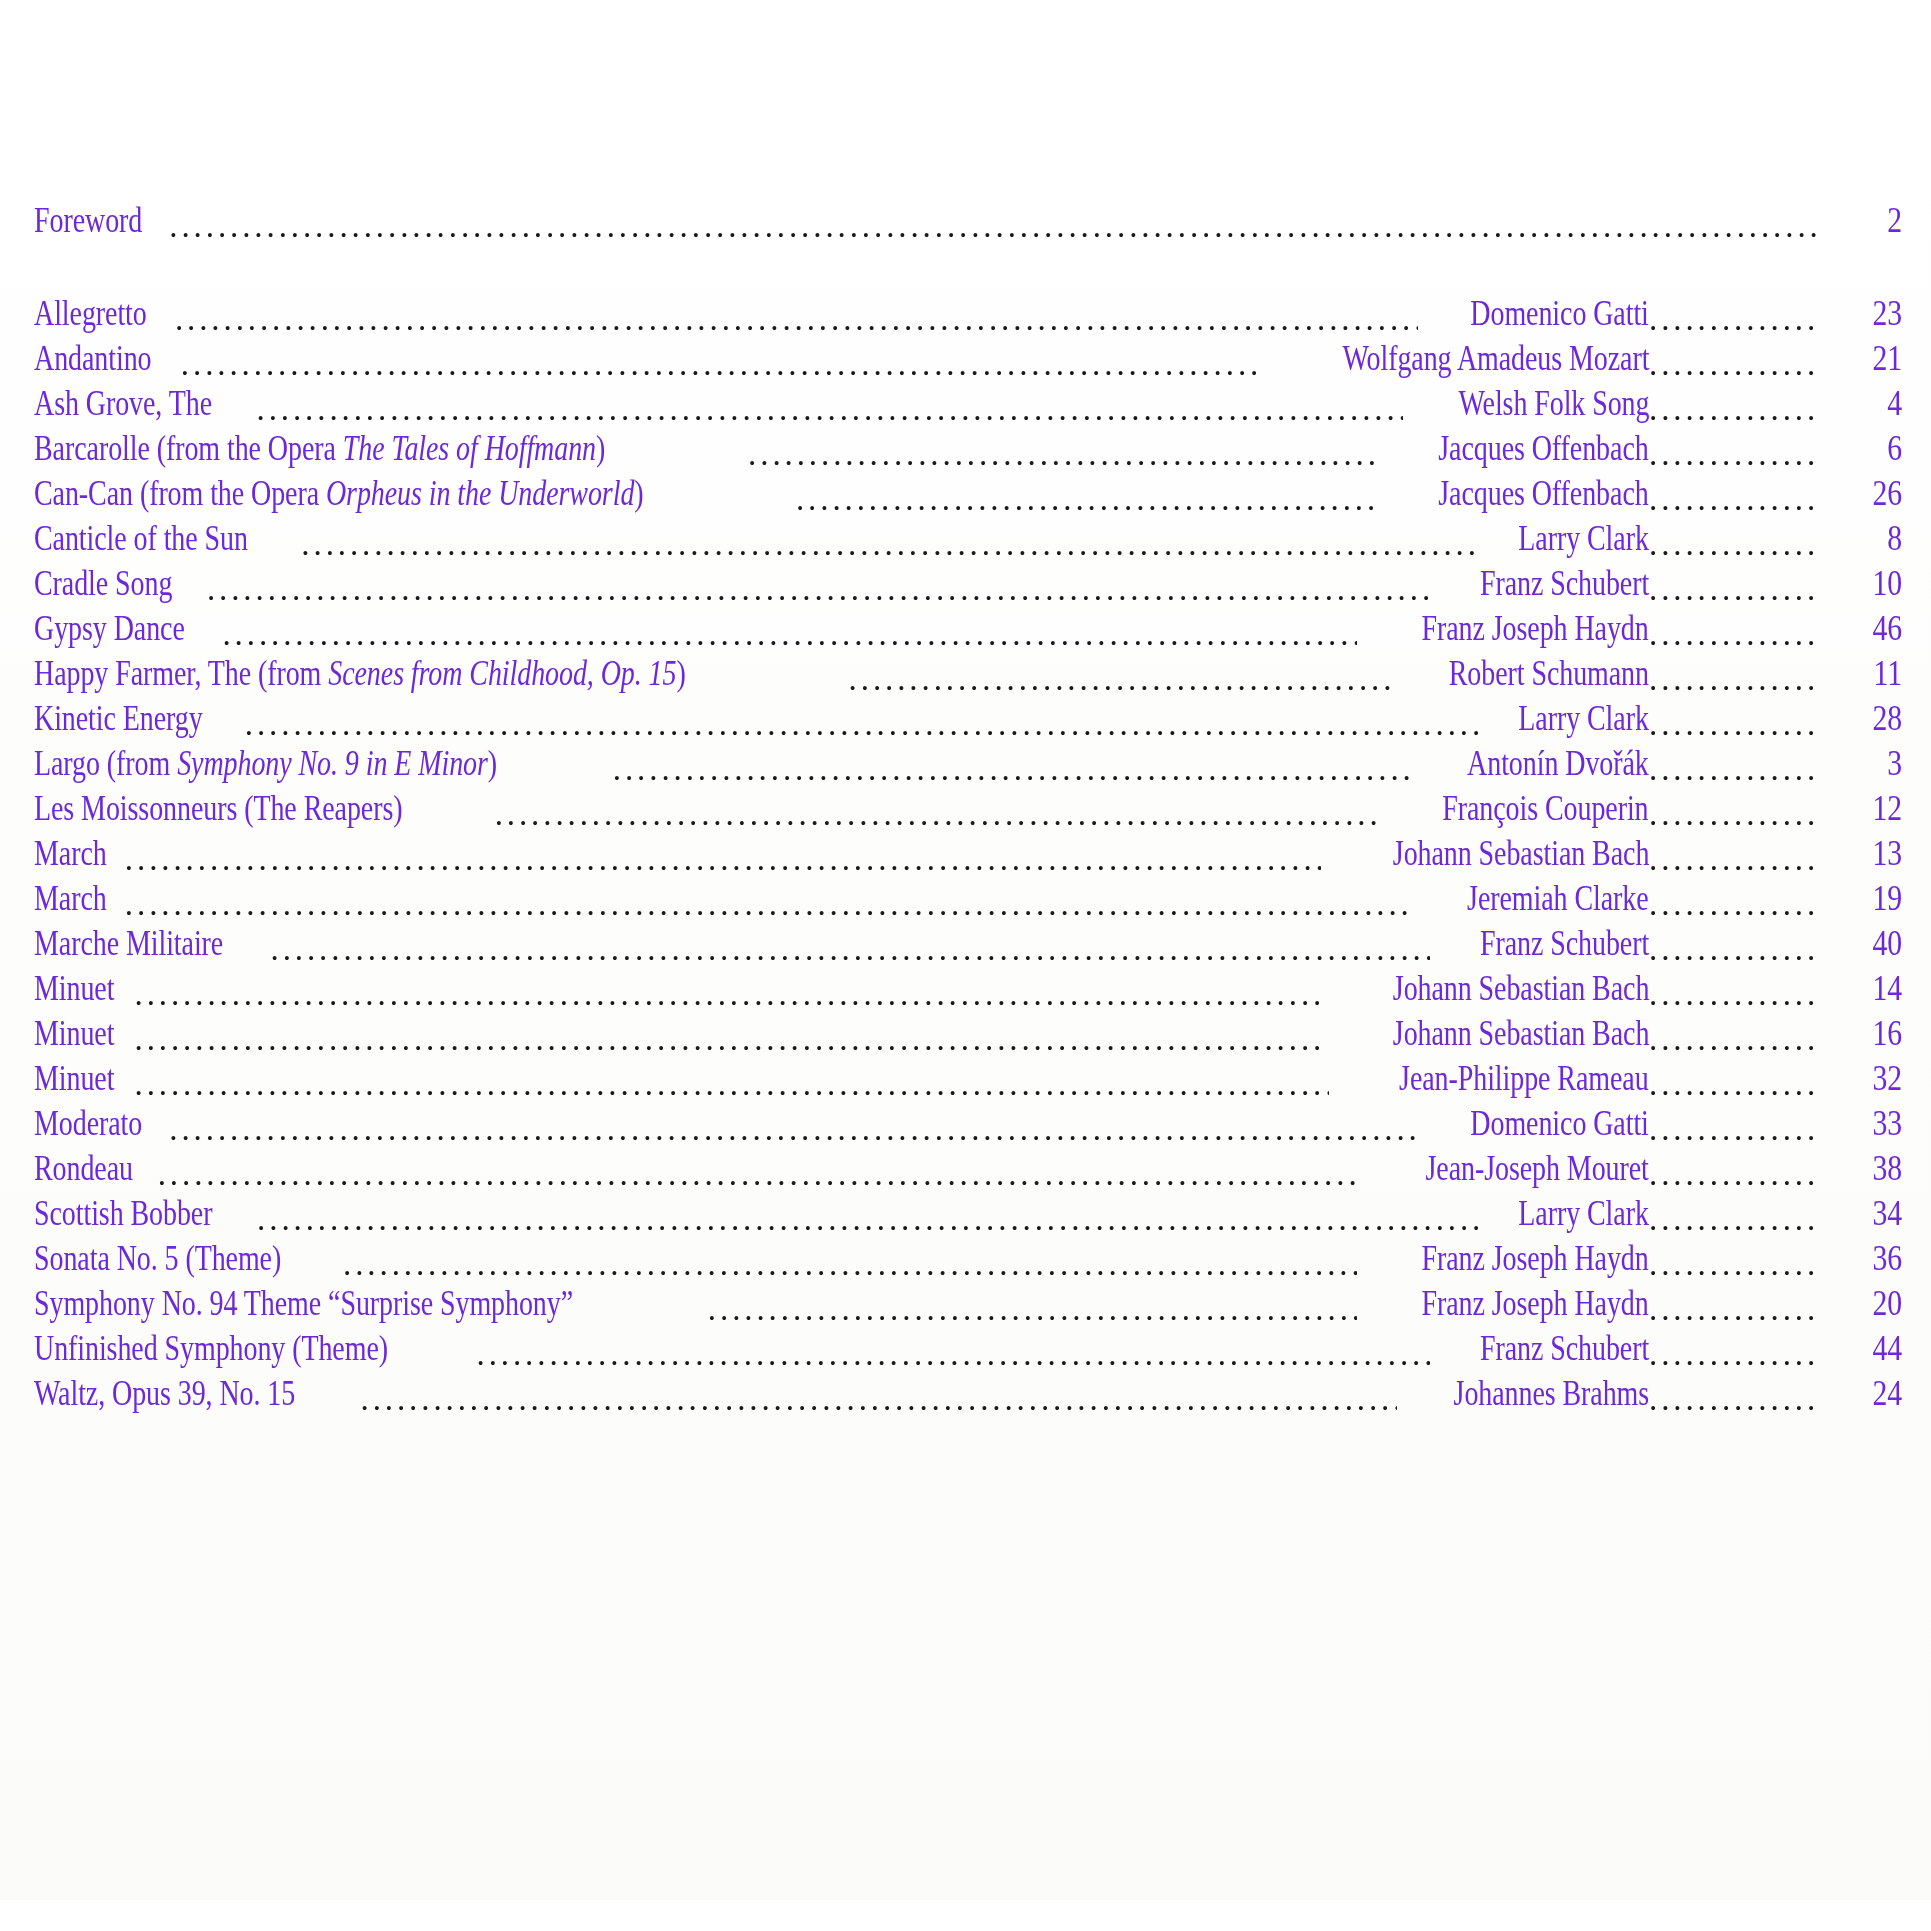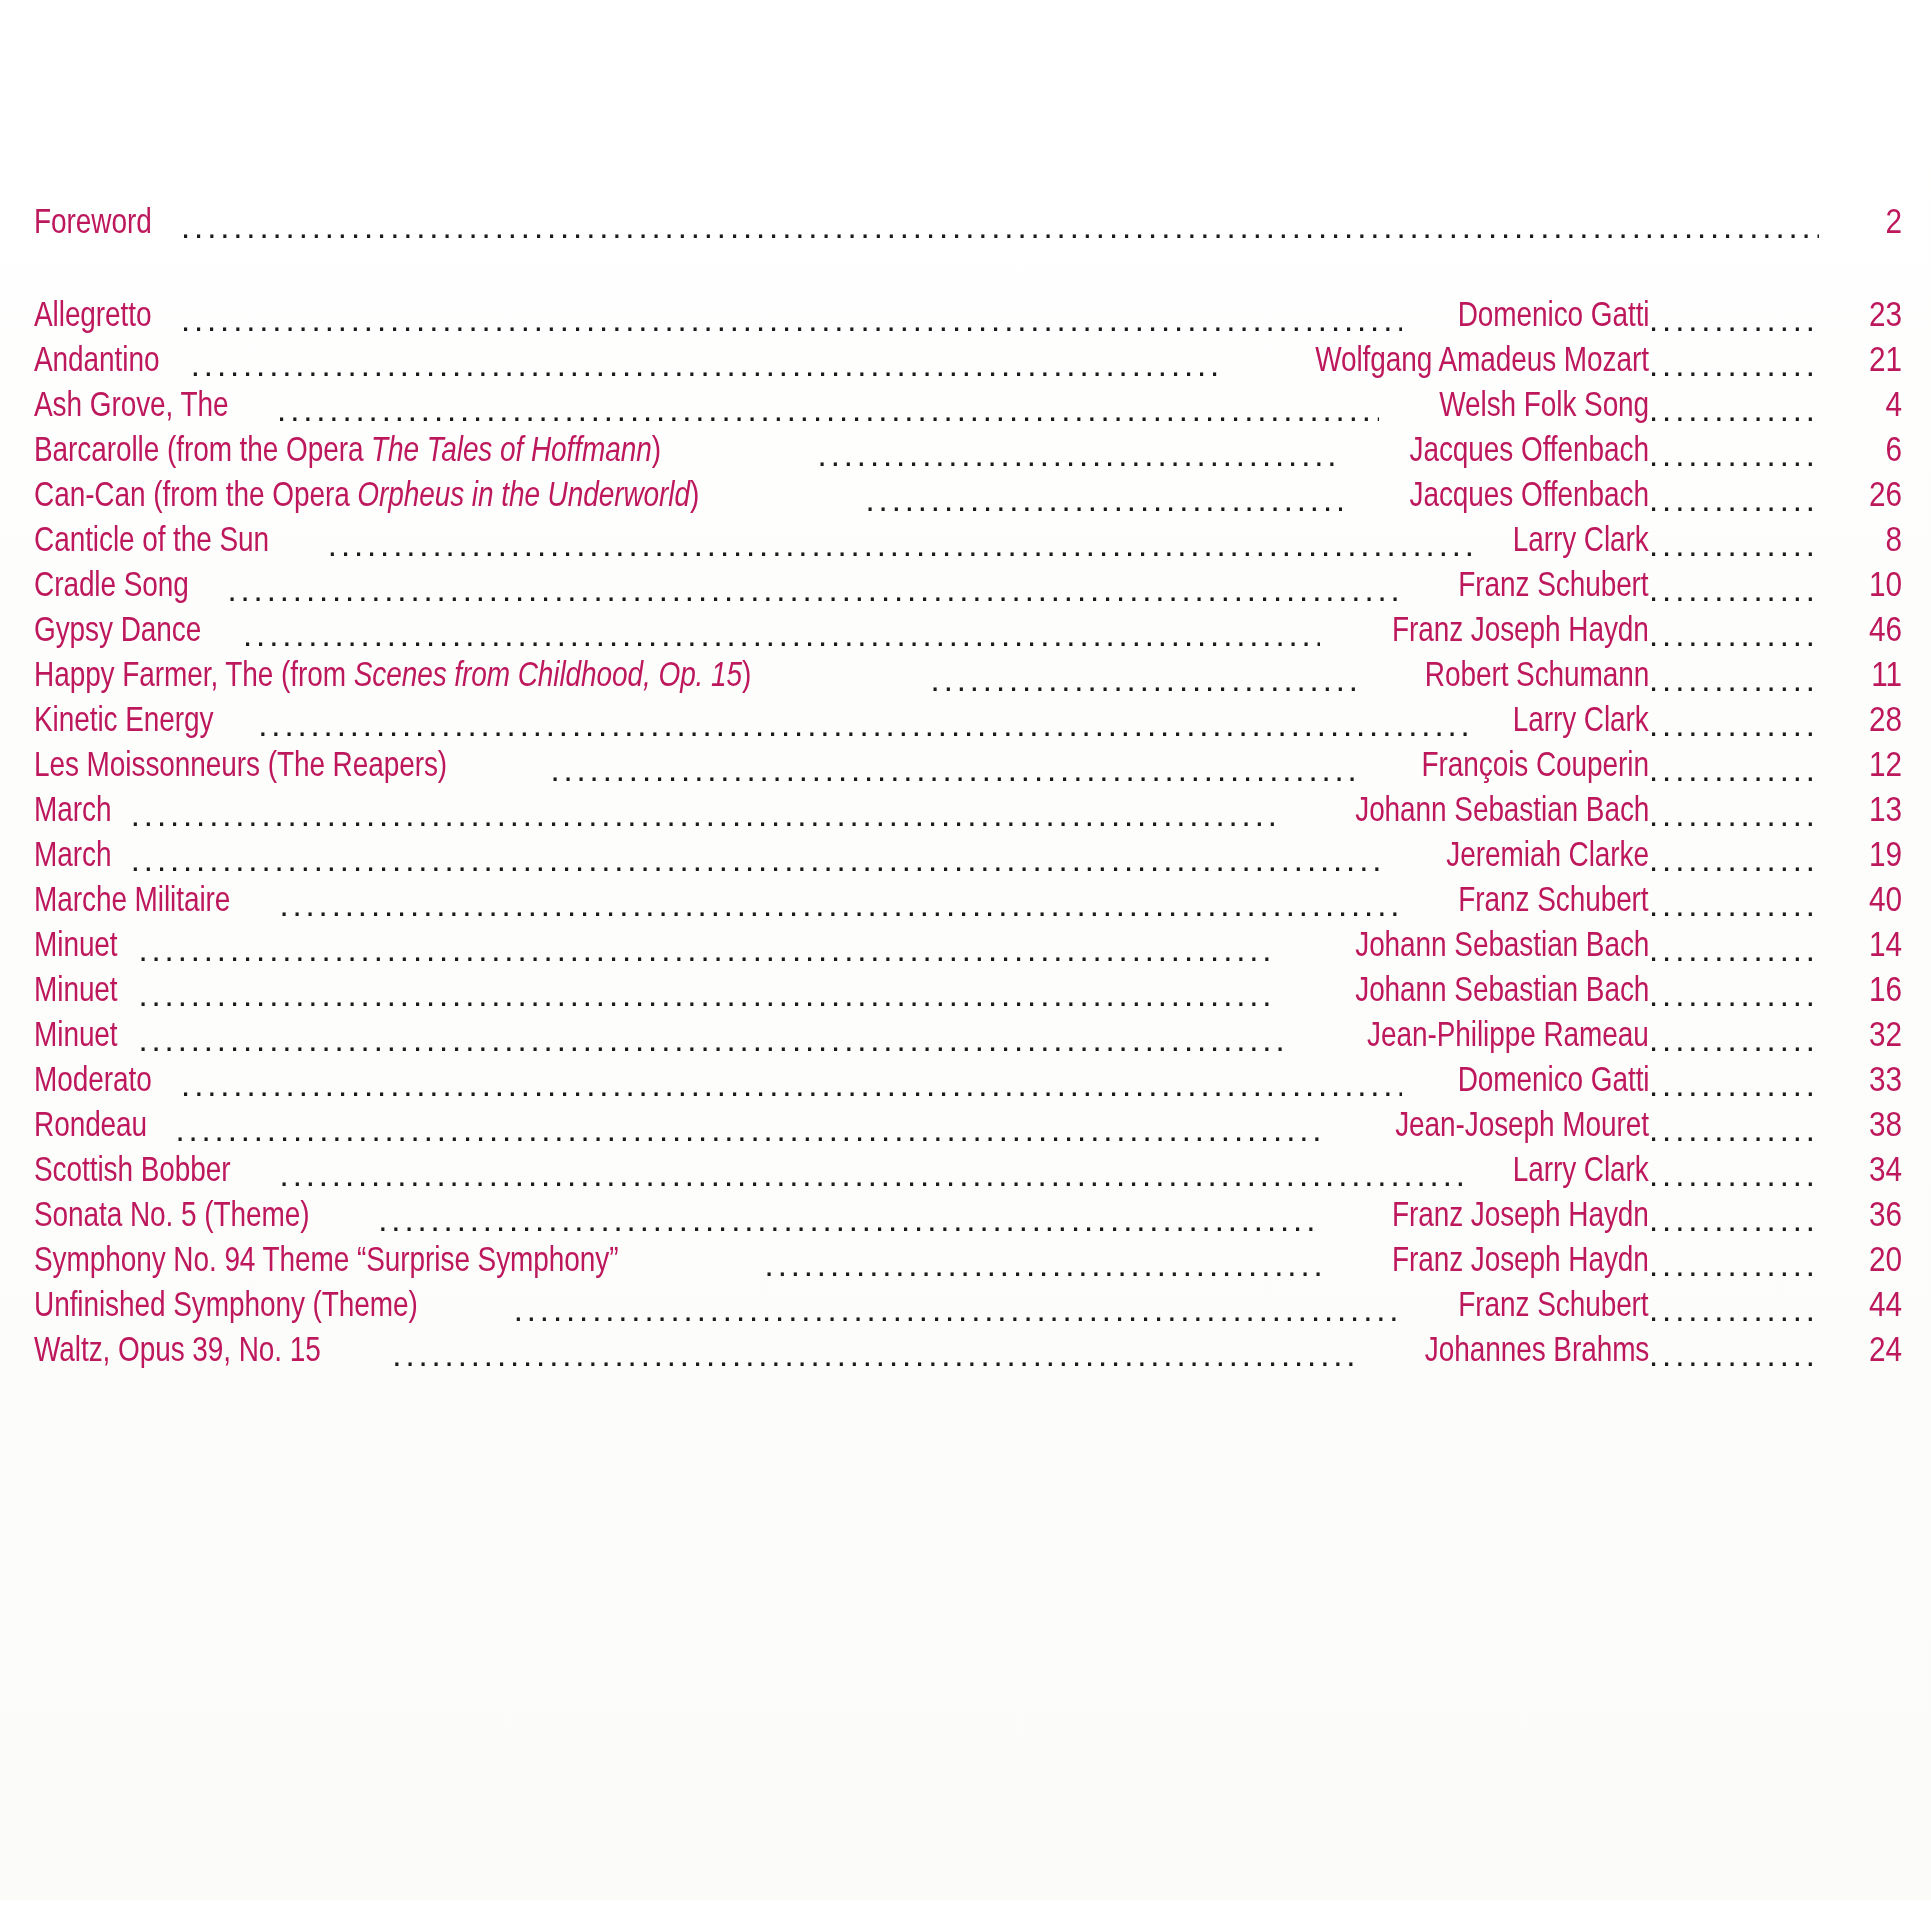--- a/index.html
+++ b/index.html
@@ -6,22 +6,22 @@
     margin: 0;
     padding: 0;
     background: #ffffff;
   }
   #page {
     position: relative;
     width: 1931px;
     height: 1900px;
     background: #fefefe;
     overflow: hidden;
-    font-family: Liberation Sans, sans-serif;
-    color: #be185d;
+    font-family: Liberation Serif, serif;
+    color: #6d28d9;
   }
 
   
   #paper-texture {
     position: absolute;
     inset: 0;
     background:
       linear-gradient(180deg, #ffffff 0%, #fdfdfc 40%, #fbfbfa 100%);
     pointer-events: none;
   }
@@ -194,20 +194,27 @@
           <span class="page-cell">11</span>
         </div>
         <div class="toc-row">
           <span class="title-cell"><span>Kinetic Energy</span></span>
           <span class="leader"></span>
           <span class="composer-cell">Larry Clark</span>
           <span class="leader-short"></span>
           <span class="page-cell">28</span>
         </div>
         <div class="toc-row">
+          <span class="title-cell"><span>Largo (from </span><span class="ital">Symphony No. 9 in E Minor</span><span>)</span></span>
+          <span class="leader"></span>
+          <span class="composer-cell">Antonín Dvořák</span>
+          <span class="leader-short"></span>
+          <span class="page-cell">3</span>
+        </div>
+        <div class="toc-row">
           <span class="title-cell"><span>Les Moissonneurs (The Reapers)</span></span>
           <span class="leader"></span>
           <span class="composer-cell">François Couperin</span>
           <span class="leader-short"></span>
           <span class="page-cell">12</span>
         </div>
         <div class="toc-row">
           <span class="title-cell"><span>March</span></span>
           <span class="leader"></span>
           <span class="composer-cell">Johann Sebastian Bach</span>

